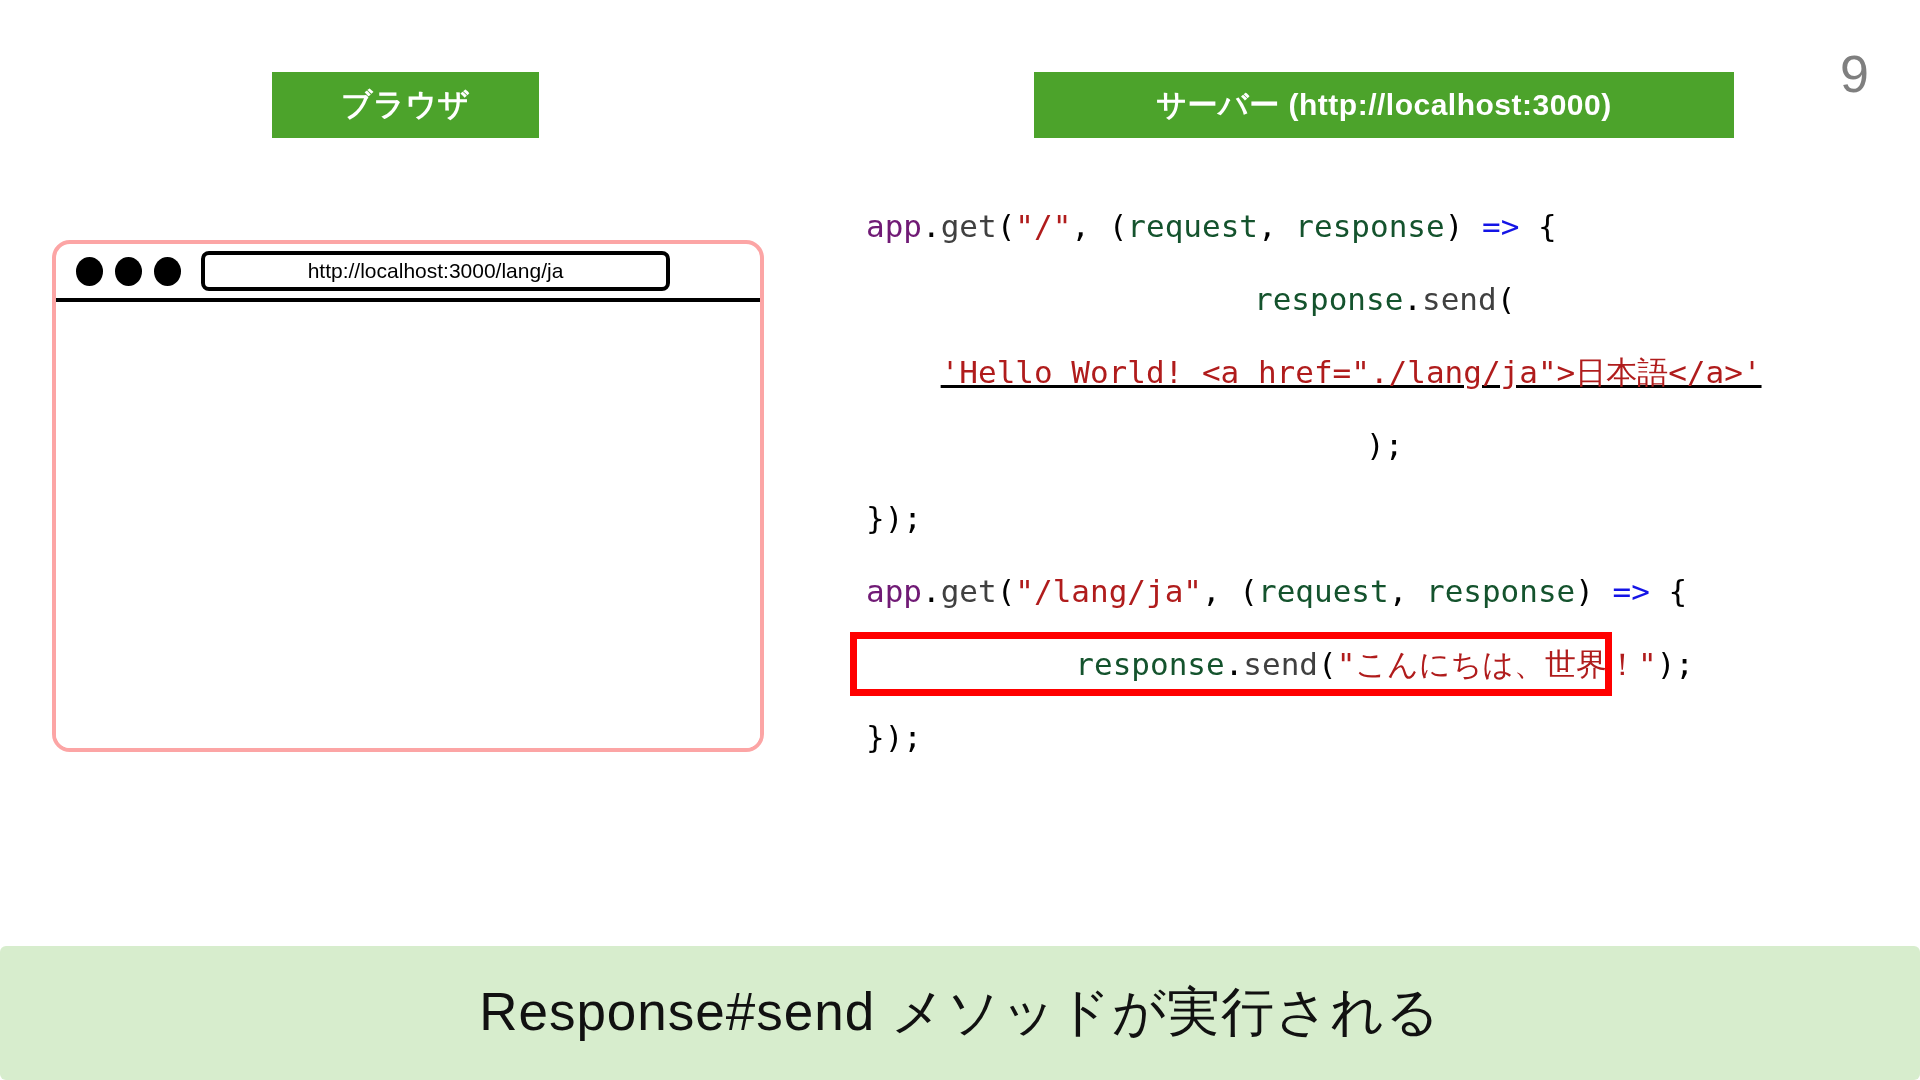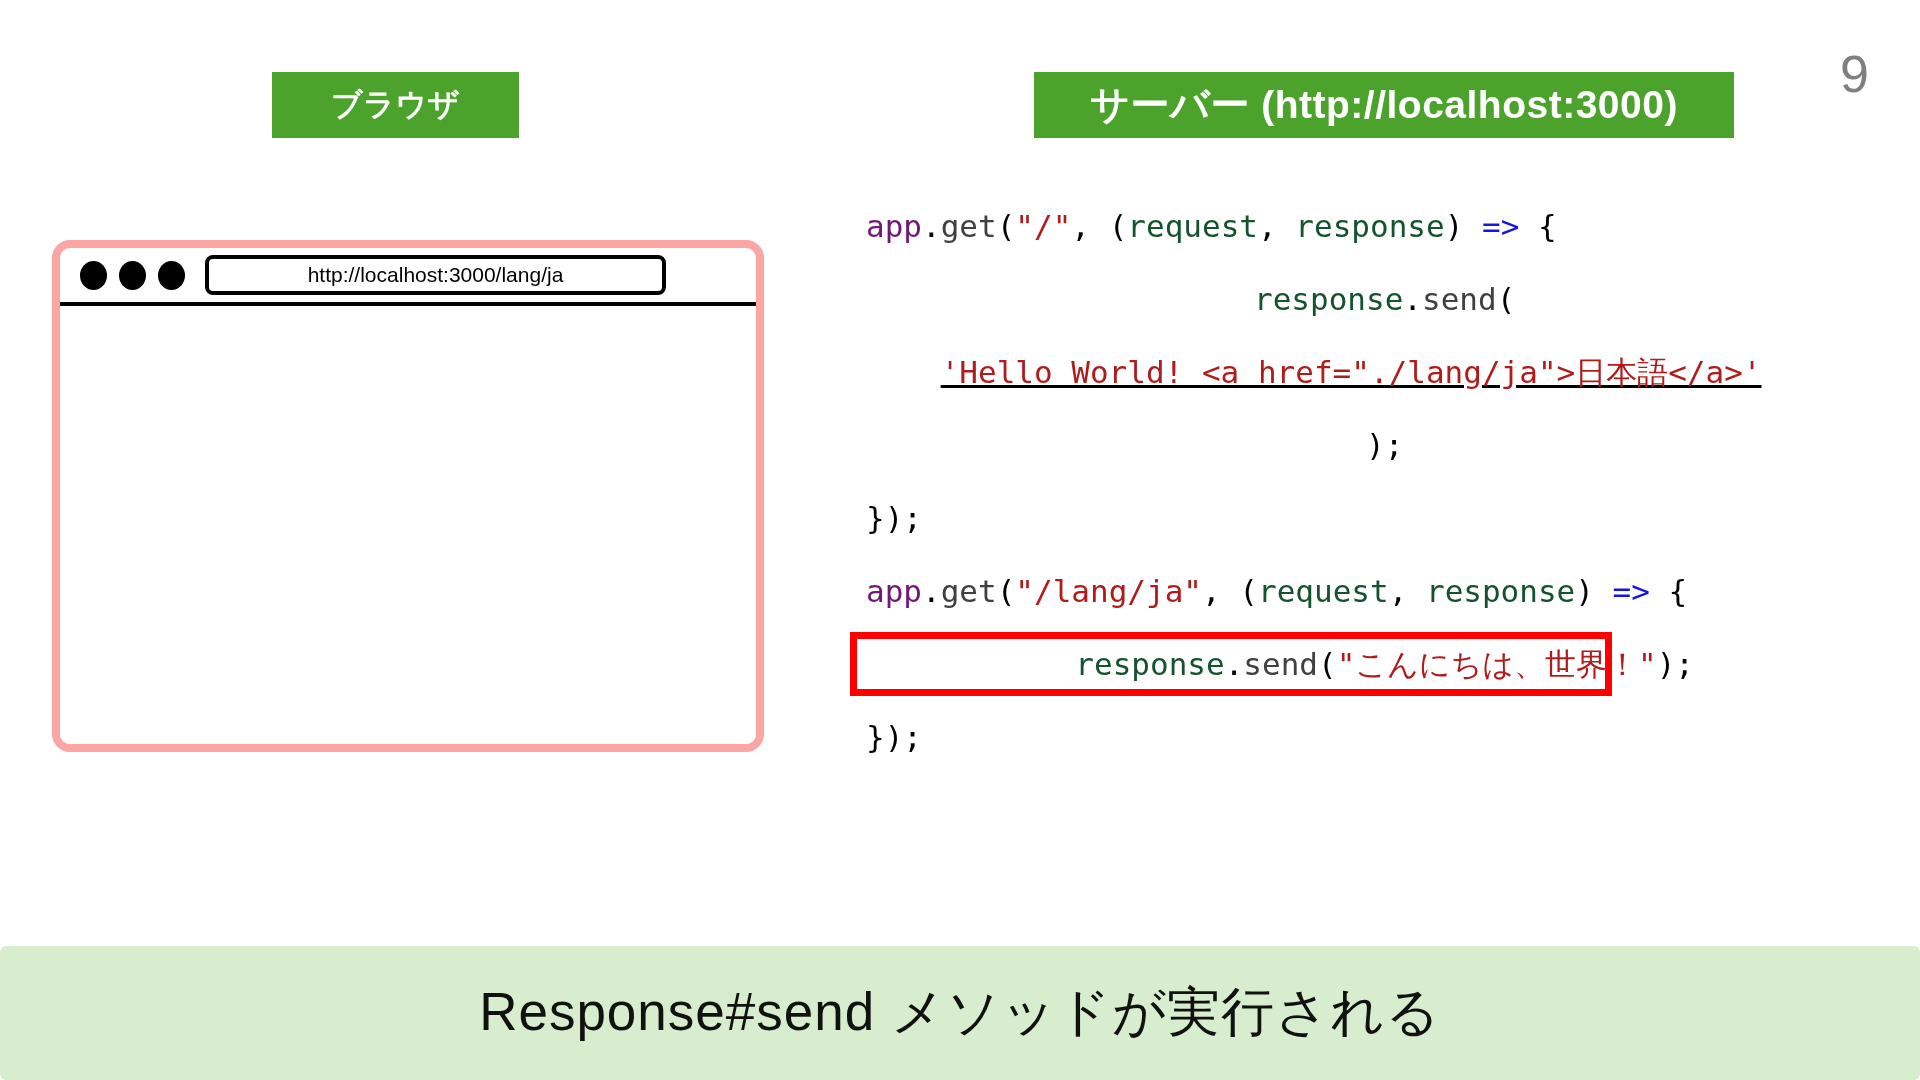--- a/index.html
+++ b/index.html
@@ -34,40 +34,40 @@
     color: #ffffff;
     font-weight: bold;
     display: flex;
     align-items: center;
     justify-content: center;
     letter-spacing: 0.5px;
   }
   .banner-browser {
     left: 272px;
     top: 72px;
-    width: 247px;
+    width: 267px;
     height: 66px;
     font-size: 31px;
   }
   .banner-server {
     left: 1034px;
     top: 72px;
     width: 700px;
     height: 66px;
-    font-size: 39px;
+    font-size: 30px;
   }
 
   
   .browser-window {
     position: absolute;
     left: 52px;
     top: 240px;
     width: 712px;
     height: 512px;
-    border: 8px solid #fca5a5;
+    border: 4px solid #fca5a5;
     border-radius: 18px;
     box-sizing: border-box;
     background: #ffffff;
     overflow: hidden;
   }
   .browser-chrome {
     position: relative;
     height: 58px;
     border-bottom: 4px solid #000000;
     display: flex;

